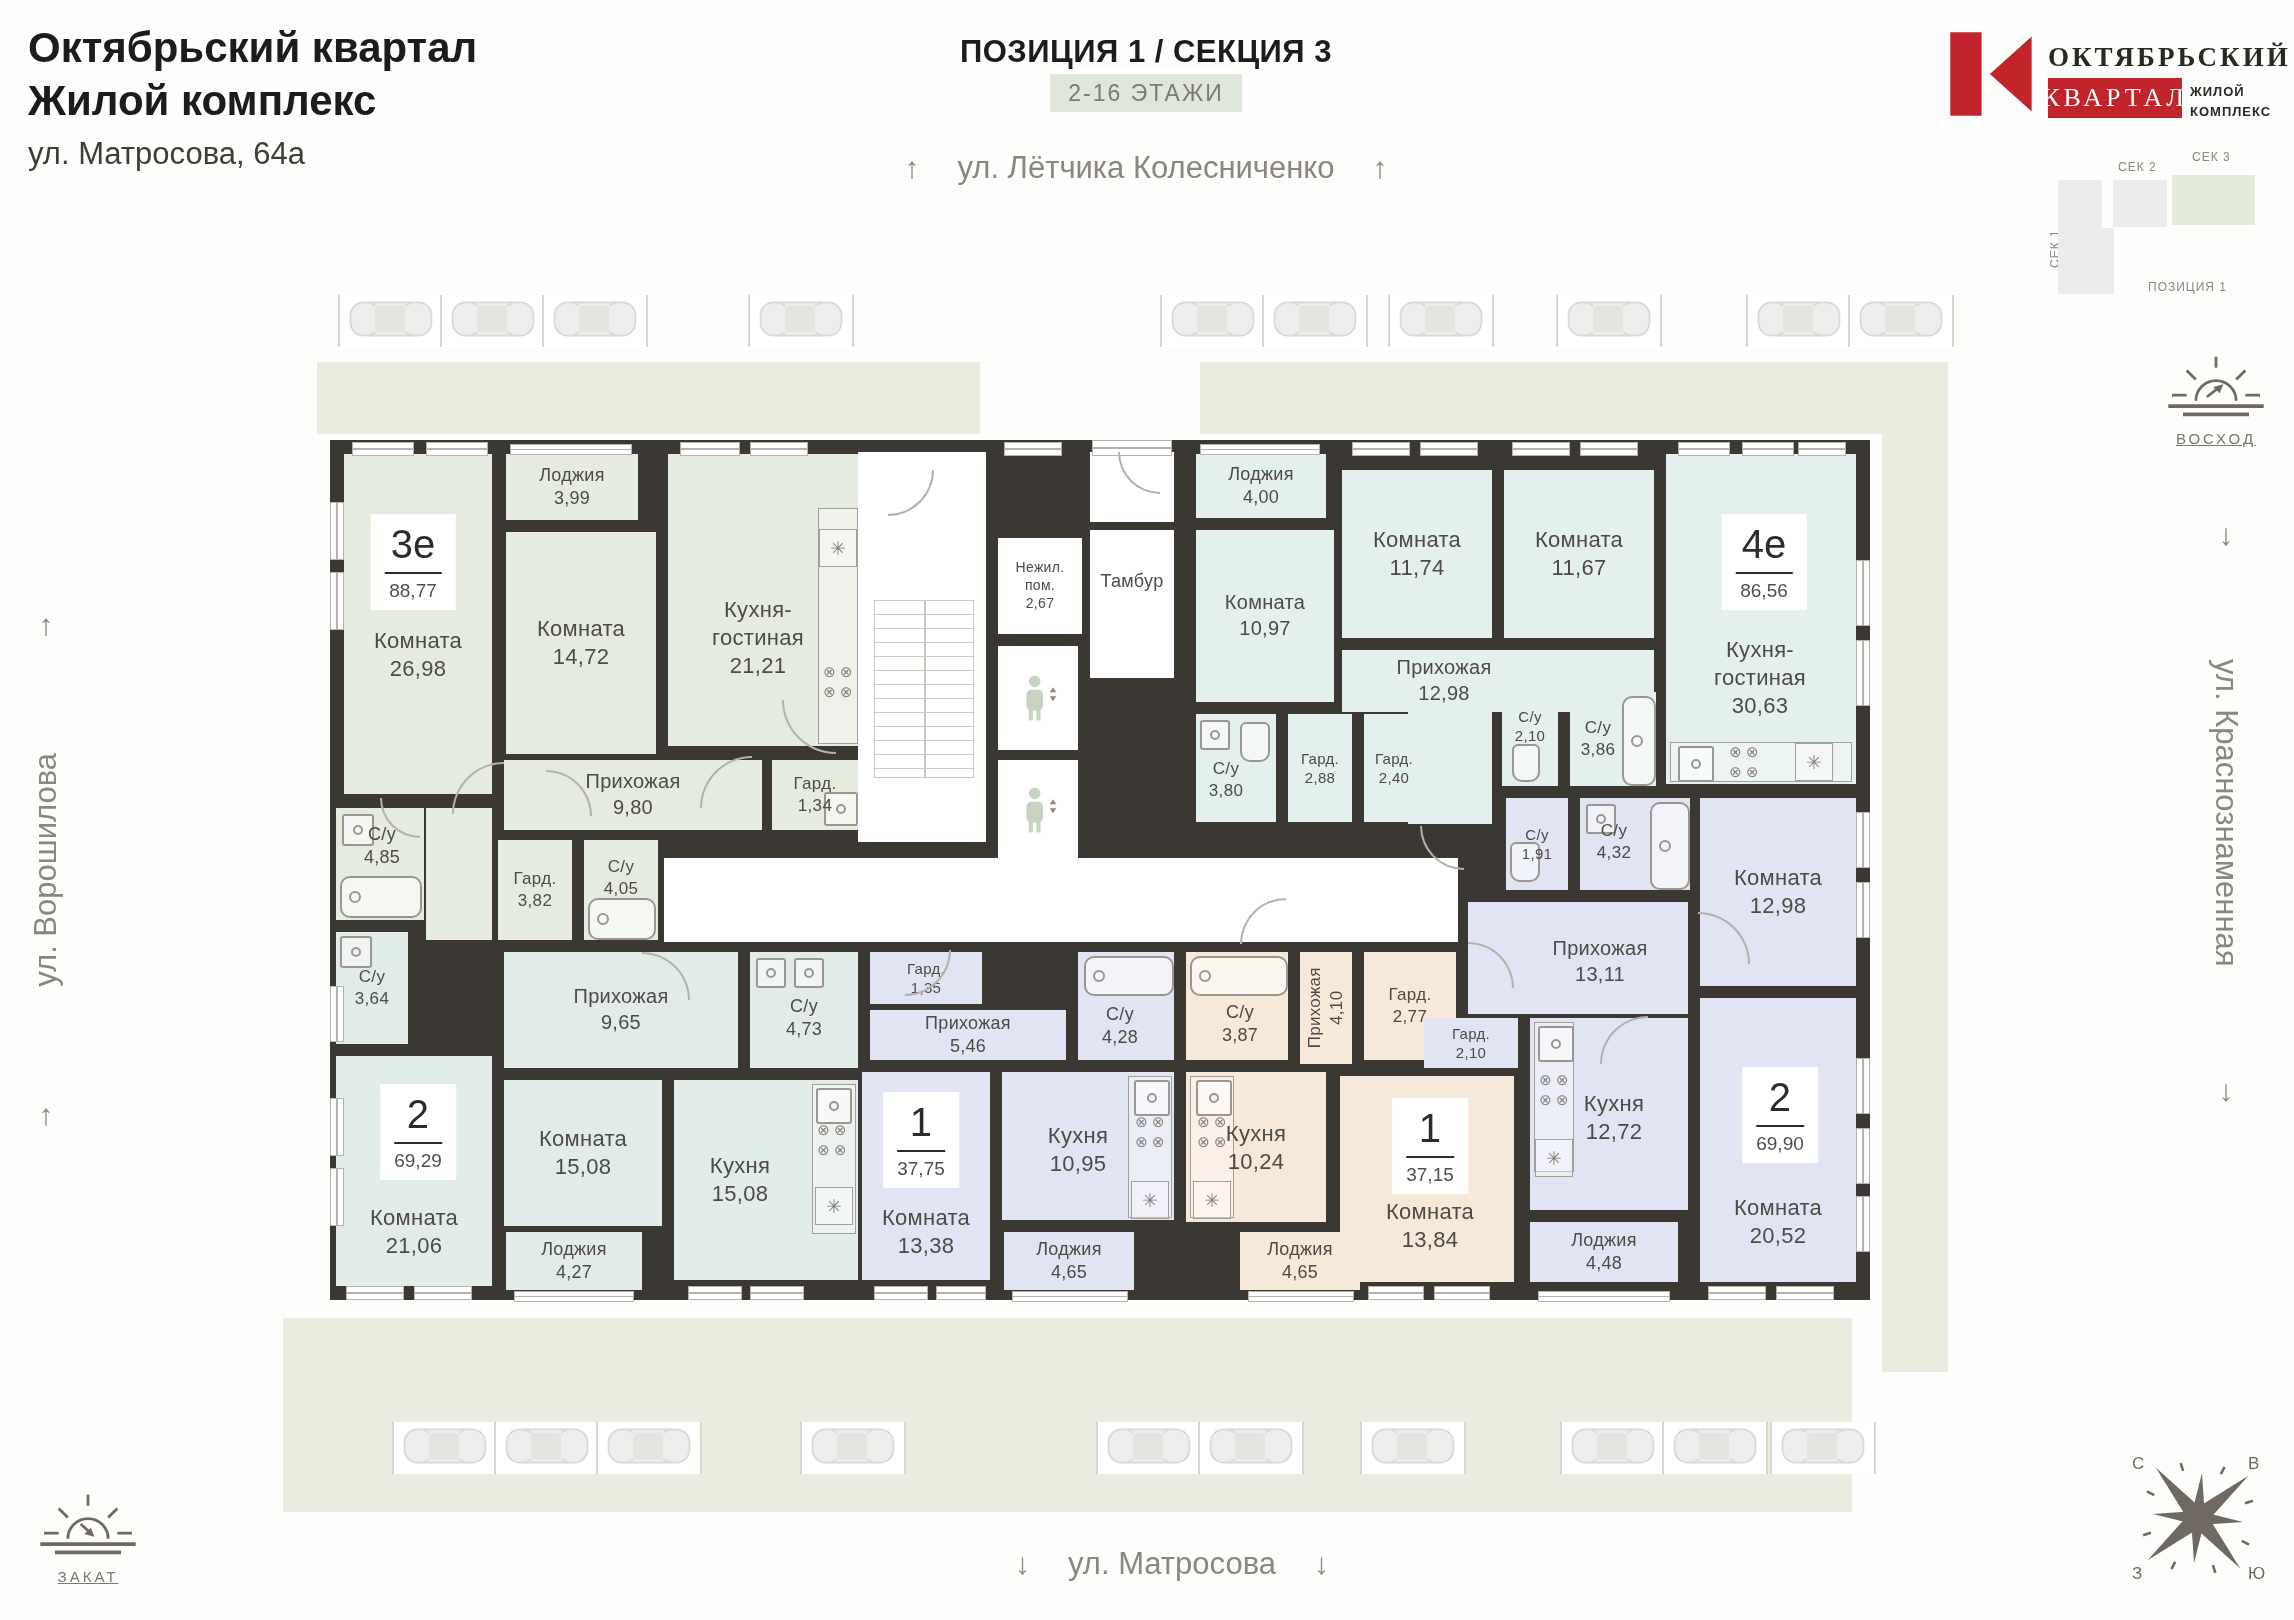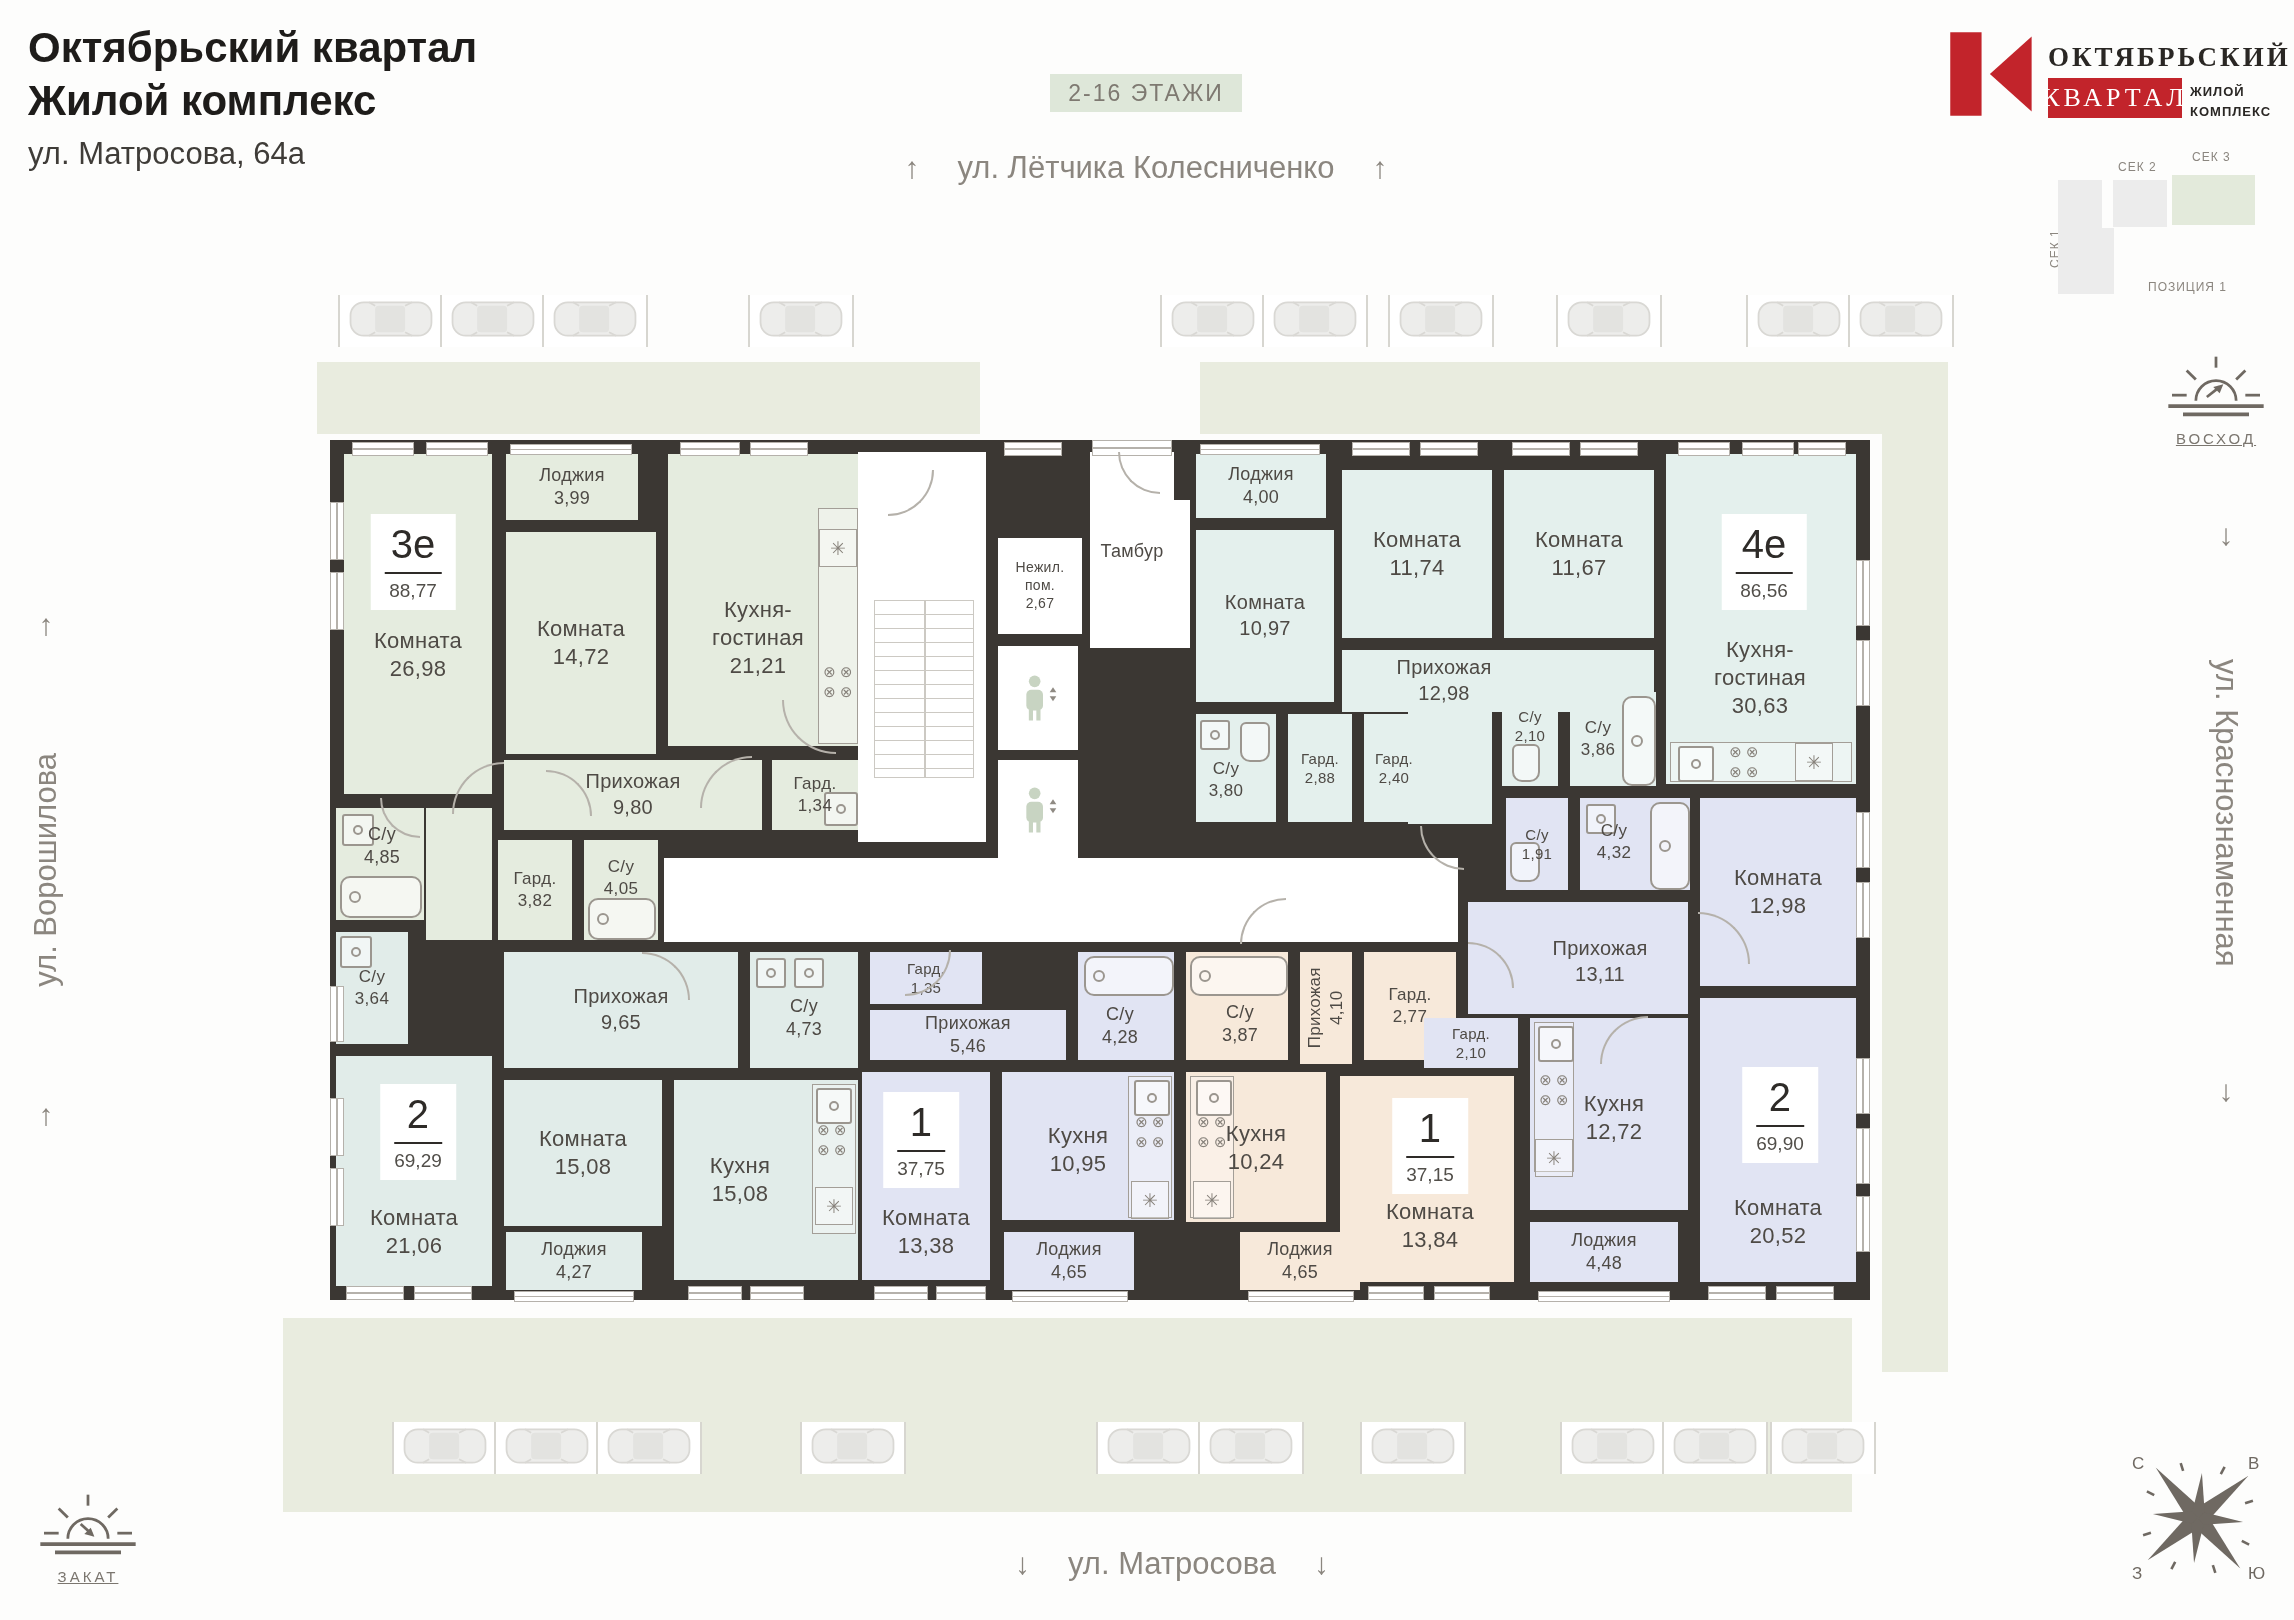--- a/index.html
+++ b/index.html
@@ -381,21 +381,21 @@
       </div>
       <div class="room white" style="left: 858px; top: 452px; width: 128px; height: 390px;"></div>
       <div class="room white" style="left: 998px; top: 538px; width: 84px; height: 96px;">
         <div class="room-label" style="font-size: 14px;">
           <div>Нежил.</div>
           <div>пом.</div>
           <div>2,67</div>
         </div>
       </div>
       <div class="room white" style="left: 1090px; top: 452px; width: 84px; height: 70px;"></div>
-      <div class="room white" style="left: 1090px; top: 500px; width: 84px; height: 148px; padding-left: 16px;">
+      <div class="room white" style="left: 1090px; top: 530px; width: 84px; height: 148px;">
         <div class="room-label" style="font-size: 18px; position: absolute; left: 42px; top: 52px; transform: translate(-50%, -50%);">
           <div>Тамбур</div>
         </div>
       </div>
       <div class="room white" style="left: 664px; top: 858px; width: 794px; height: 84px;"></div>
       <div class="window win-h" style="left: 352px; top: 442px; width: 62px; height: 14px;"></div>
       <div class="window win-h" style="left: 426px; top: 442px; width: 62px; height: 14px;"></div>
       <div class="window win-h" style="left: 510px; top: 444px; width: 122px; height: 11px;"></div>
       <div class="window win-h" style="left: 680px; top: 442px; width: 60px; height: 14px;"></div>
       <div class="window win-h" style="left: 750px; top: 442px; width: 58px; height: 14px;"></div>
@@ -780,20 +780,21 @@
           </svg></span>
       </div>
     </div>
 
   <div class="abs hdr-title">
     <div>Октябрьский квартал</div>
     <div>Жилой комплекс</div>
   </div>
   <div class="abs hdr-addr">ул. Матросова, 64а</div>
 
+  <div class="abs pos-title">ПОЗИЦИЯ 1 / СЕКЦИЯ 3</div>
   <div class="abs floors-badge">2-16 ЭТАЖИ</div>
   <div class="abs street street-top">
     <span class="arr">↑</span>
     <span>ул. Лётчика Колесниченко</span>
     <span class="arr">↑</span>
   </div>
 
   <div class="abs logo">
     <svg width="96" height="96" viewBox="0 0 80 92">
       <rect x="0" y="6" width="30" height="80" fill="#c2242b"></rect>

